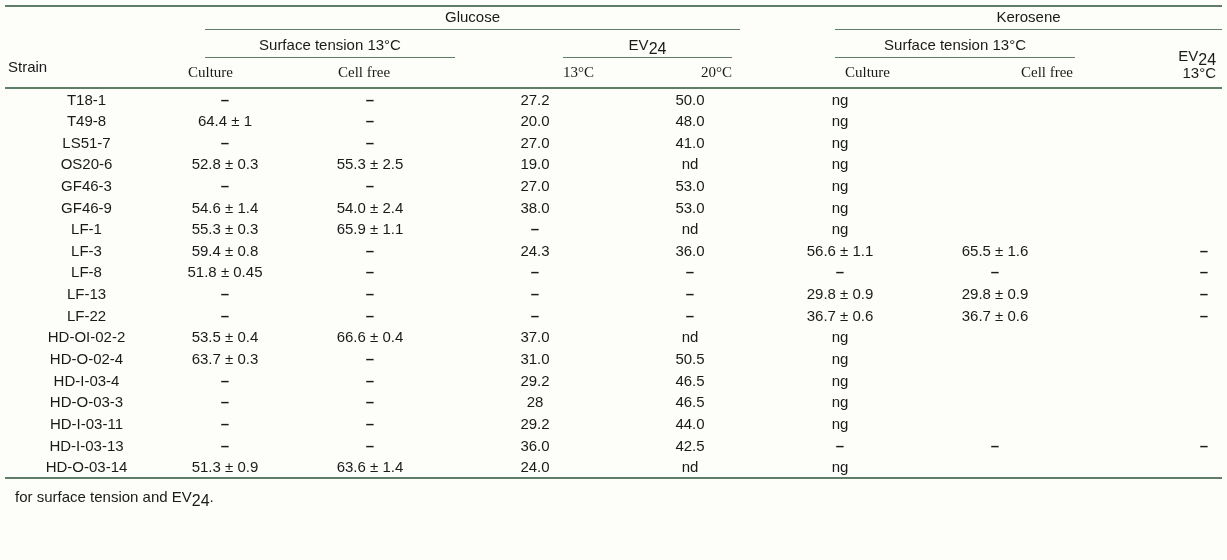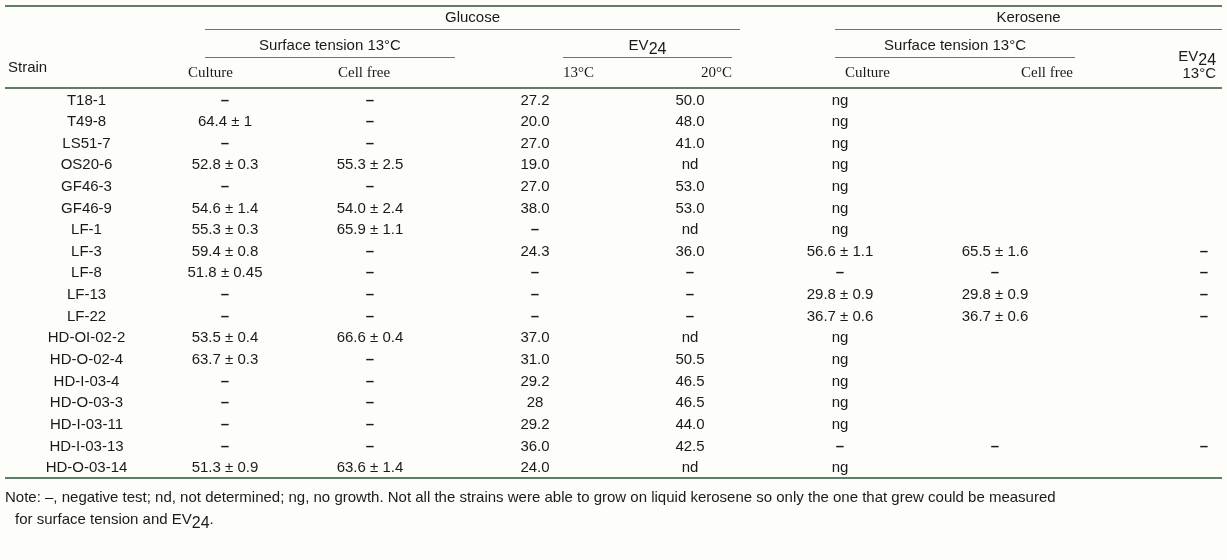--- a/index.html
+++ b/index.html
@@ -285,16 +285,15 @@
           <td>24.0</td>
           <td>nd</td>
           <td>ng</td>
           <td></td>
           <td class="c-right"></td>
         </tr>
       </tbody>
   </table>
 
   <div class="note">
-    <div>Note: –, negative test; nd, not determined; ng, no growth. Not all the strains were able to grow on liquid kerosene so only the one that grew could be measured</div>
     <div class="note-l2"><span>for surface tension and </span><span>EV</span><sub>24</sub><span>.</span></div>
   </div>
 </div>
 
 </body></html>

